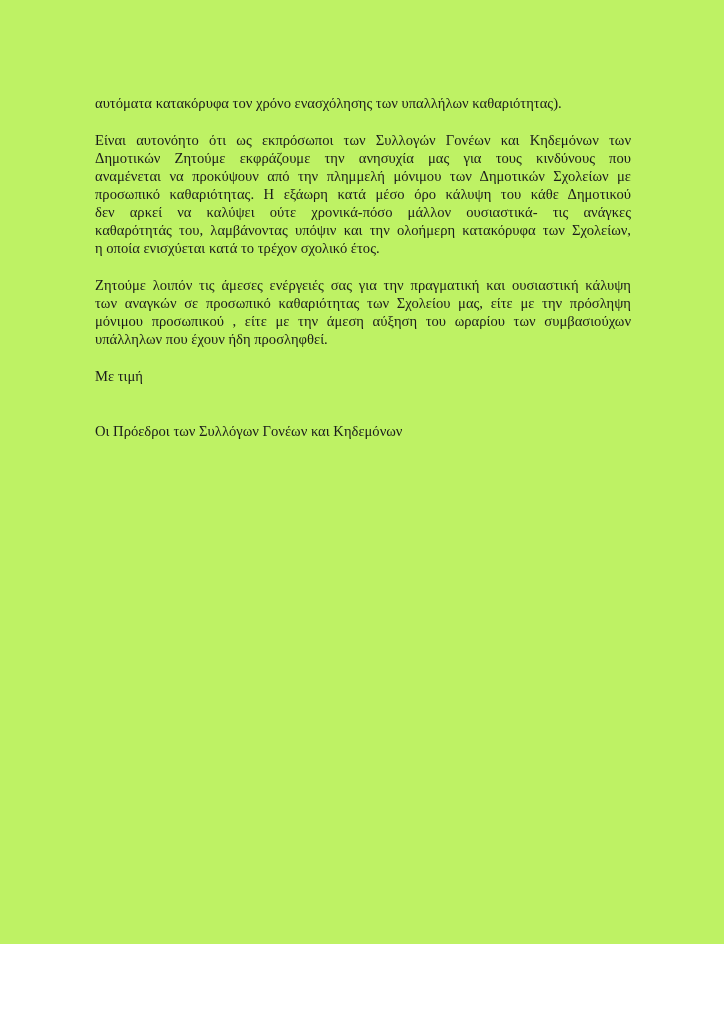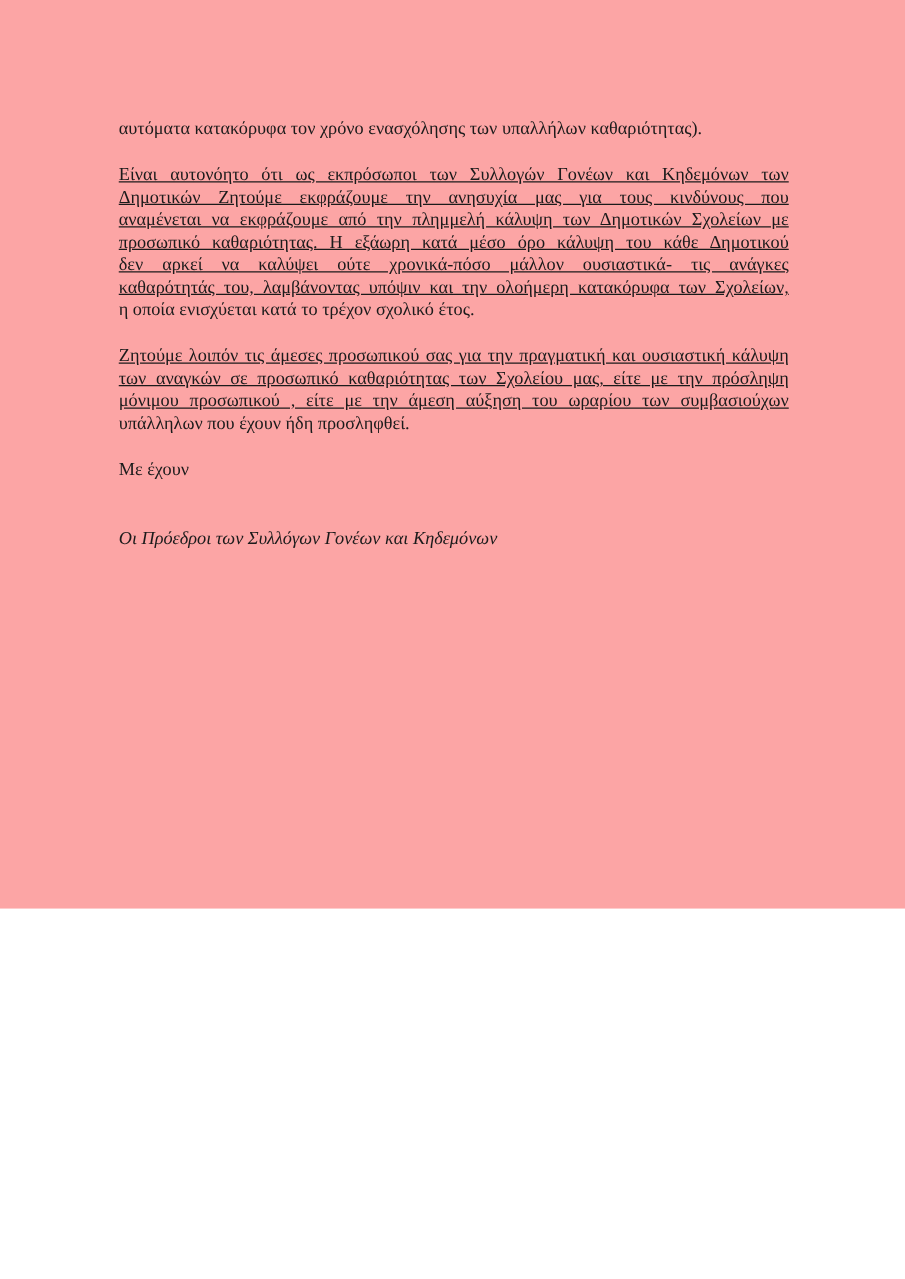--- a/index.html
+++ b/index.html
@@ -3,80 +3,78 @@
 <meta charset="utf-8">
 <style>
   html, body {
     margin: 0;
     padding: 0;
     background: #ffffff;
   }
   .page {
     position: relative;
     width: 724px;
-    height: 727px;
-    background: #fca5a5;
+    height: 944px;
+    background: #bef264;
     overflow: hidden;
     font-family: "Liberation Serif", "DejaVu Serif", serif;
     color: #1b1b1b;
   }
   .content {
     position: absolute;
     left: 95px;
     top: 94px;
     width: 536px;
     font-size: 14.6px;
     line-height: 18px;
   }
   .para {
     margin: 0 0 19px 0;
   }
   .para.sig-gap {
     margin-top: 37px;
-    font-style: italic;
   }
   .ln {
     text-align: left;
     white-space: normal;
   }
   .ln.just {
     text-align: justify;
     text-align-last: justify;
-    text-decoration: underline;
   }
 </style>
 </head>
 <body>
 
 <div class="page">
   <div class="content">
 
     <div class="para">
       <div class="ln">αυτόματα κατακόρυφα τον χρόνο ενασχόλησης των υπαλλήλων καθαριότητας).</div>
     </div>
 
     <div class="para">
       <div class="ln just">Είναι αυτονόητο ότι ως εκπρόσωποι των Συλλογών Γονέων και Κηδεμόνων των</div>
       <div class="ln just">Δημοτικών Ζητούμε εκφράζουμε την ανησυχία μας για τους κινδύνους που</div>
-      <div class="ln just">αναμένεται να εκφράζουμε από την πλημμελή κάλυψη των Δημοτικών Σχολείων με</div>
+      <div class="ln just">αναμένεται να προκύψουν από την πλημμελή μόνιμου των Δημοτικών Σχολείων με</div>
       <div class="ln just">προσωπικό καθαριότητας. Η εξάωρη κατά μέσο όρο κάλυψη του κάθε Δημοτικού</div>
       <div class="ln just">δεν αρκεί να καλύψει ούτε χρονικά-πόσο μάλλον ουσιαστικά- τις ανάγκες</div>
       <div class="ln just">καθαρότητάς του, λαμβάνοντας υπόψιν και την ολοήμερη κατακόρυφα των Σχολείων,</div>
       <div class="ln">η οποία ενισχύεται κατά το τρέχον σχολικό έτος.</div>
     </div>
 
     <div class="para">
-      <div class="ln just">Ζητούμε λοιπόν τις άμεσες προσωπικού σας για την πραγματική και ουσιαστική κάλυψη</div>
+      <div class="ln just">Ζητούμε λοιπόν τις άμεσες ενέργειές σας για την πραγματική και ουσιαστική κάλυψη</div>
       <div class="ln just">των αναγκών σε προσωπικό καθαριότητας  των Σχολείου μας, είτε με την πρόσληψη</div>
       <div class="ln just">μόνιμου προσωπικού , είτε με την άμεση αύξηση του ωραρίου των συμβασιούχων</div>
       <div class="ln">υπάλληλων που έχουν ήδη προσληφθεί.</div>
     </div>
 
     <div class="para">
-      <div class="ln">Με έχουν</div>
+      <div class="ln">Με τιμή</div>
     </div>
 
     <div class="para sig-gap">
       <div class="ln">Οι Πρόεδροι των Συλλόγων Γονέων και Κηδεμόνων</div>
     </div>
 
   </div>
 </div>
 
 </body></html>

